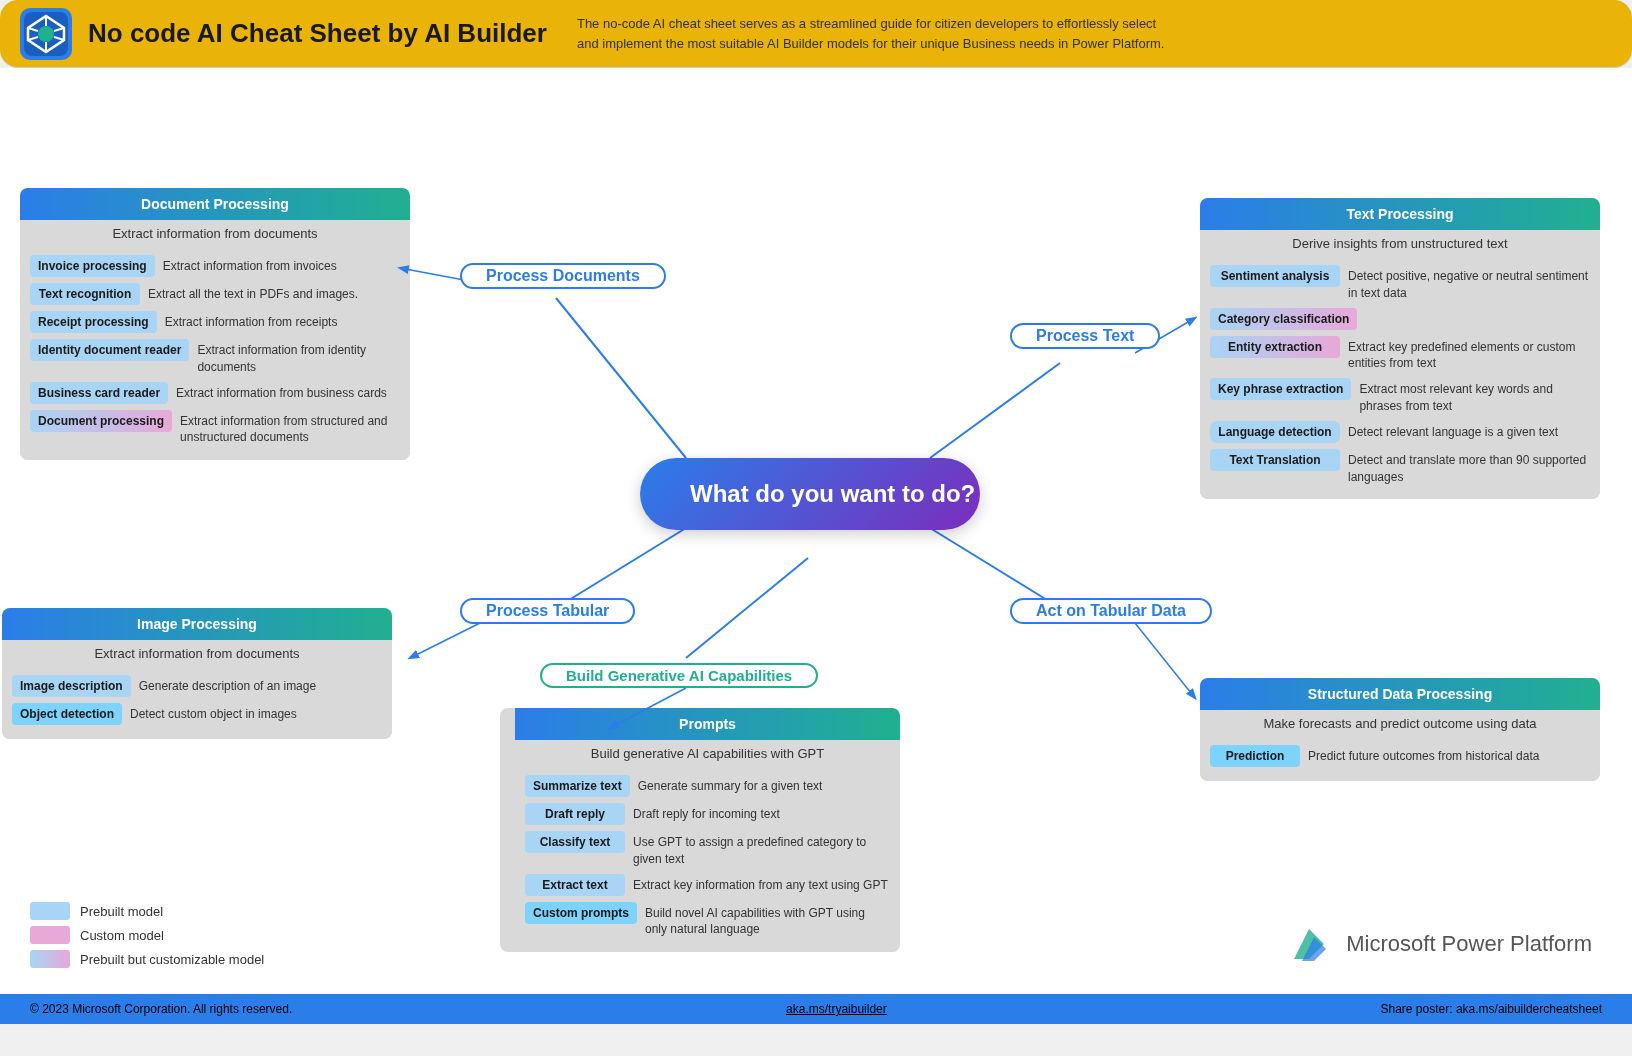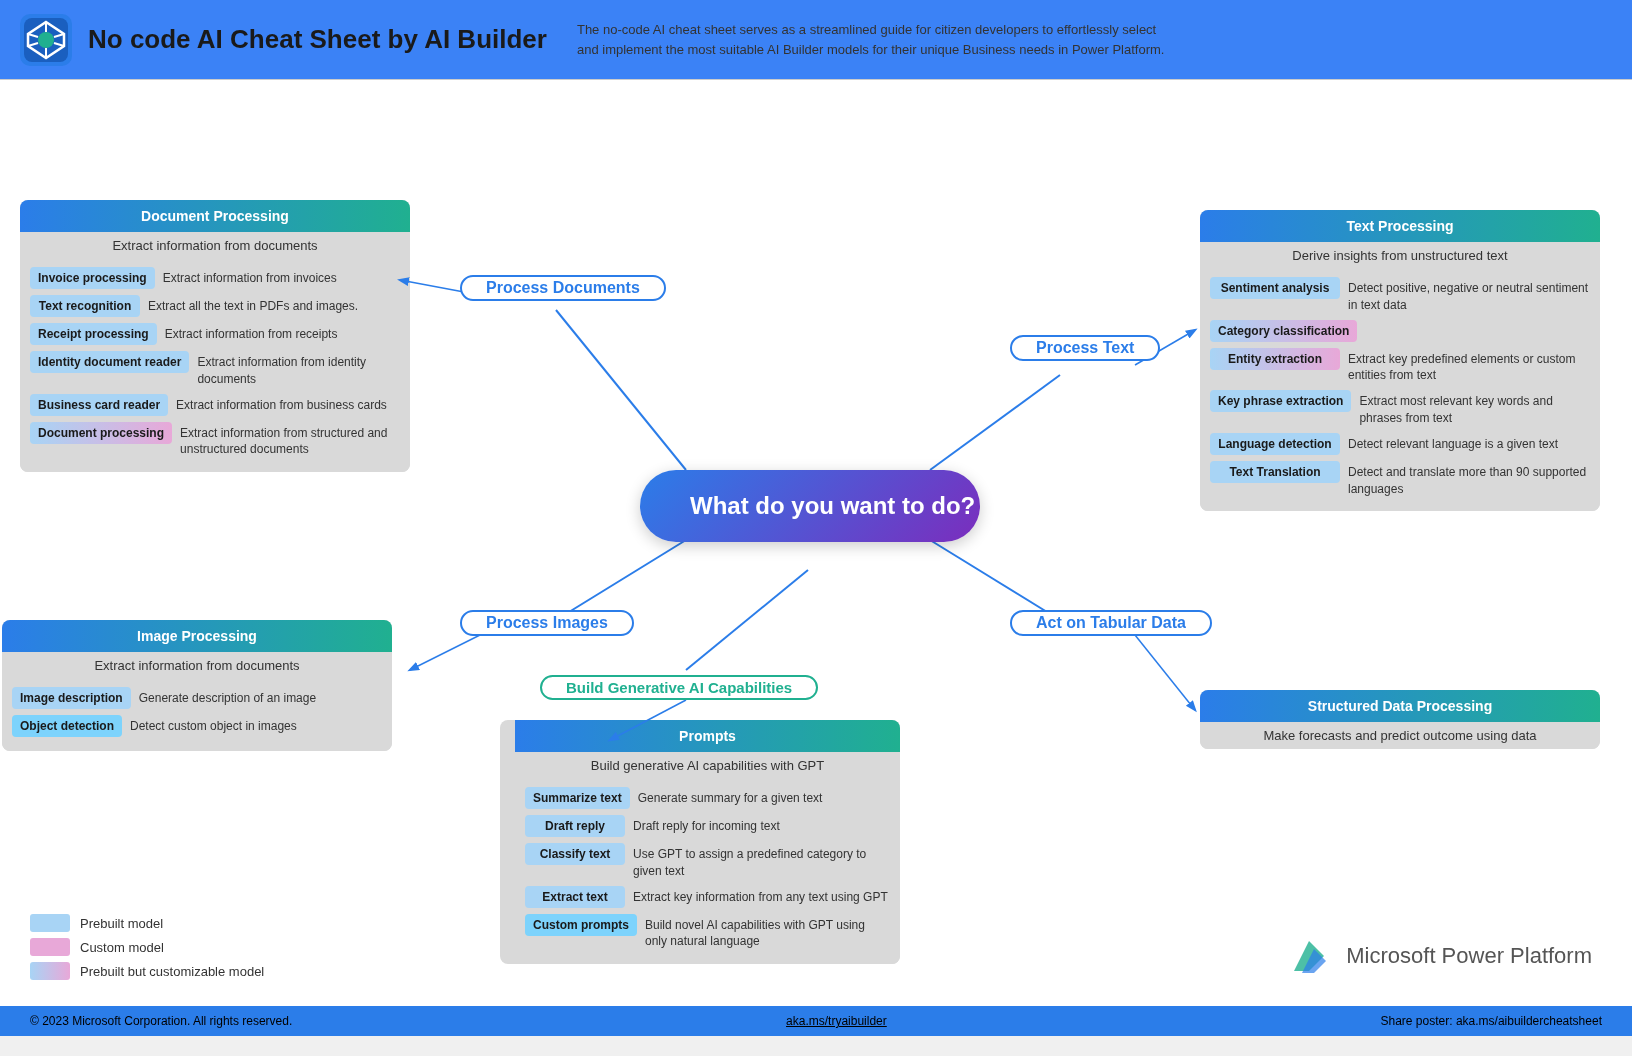--- a/index.html
+++ b/index.html
@@ -7,26 +7,27 @@
       font-family: 'Segoe UI', Arial, sans-serif;
       background: #f0f0f0;
       width: 1632px;
       height: 1056px;
       overflow: hidden;
       position: relative;
     }
 
     
     .header {
-      background: #3b82f6;
+      background: #eab308;
       display: flex;
       align-items: center;
       padding: 10px 20px;
-      height: 80px;
+      height: 68px;
       border-bottom: 1px solid #ccc;
+      border-radius: 18px;
     }
     .header-logo {
       width: 52px;
       height: 52px;
       margin-right: 16px;
       flex-shrink: 0;
     }
     .header-title {
       font-size: 26px;
       font-weight: 700;
@@ -261,21 +262,21 @@
 
   <div class="oval-btn" style="left:460px; top:195px;">
     <span>Process Documents</span>
   </div>
 
   <div class="oval-btn" style="left:1010px; top:255px;">
     <span>Process Text</span>
   </div>
 
   <div class="oval-btn" style="left:460px; top:530px;">
-    <span>Process Images</span>
+    <span>Process Tabular</span>
   </div>
 
   <div class="oval-btn" style="left:1010px; top:530px;">
     <span>Act on Tabular Data</span>
   </div>
 
   <div class="oval-btn" style="left:540px; top:595px; border-color:#20b090; color:#20b090; font-size:15px;">
     <span>Build Generative AI Capabilities</span>
   </div>
 
@@ -350,36 +351,42 @@
       </div>
       <div class="item-row">
         <div class="item-label label-gradient" style="min-width:130px;">Entity extraction</div>
         <div class="item-desc">Extract key predefined elements or custom entities from text</div>
       </div>
       <div class="item-row">
         <div class="item-label label-blue" style="min-width:130px;">Key phrase extraction</div>
         <div class="item-desc">Extract most relevant key words and phrases from text</div>
       </div>
       <div class="item-row">
-        <div class="item-label label-blue" style="min-width:130px;">Language detection</div>
+        <div class="item-label label-blue" style="min-width:130px;border-radius:7px;">Language detection</div>
         <div class="item-desc">Detect relevant language is a given text</div>
       </div>
       <div class="item-row">
         <div class="item-label label-blue" style="min-width:130px;">Text Translation</div>
         <div class="item-desc">Detect and translate more than 90 supported languages</div>
       </div>
     </div>
   </div>
 
   <div class="section-box" style="left:1200px; top:610px; width:400px;">
     <div class="section-header hdr-blue-green">
       <span>Structured Data Processing</span>
     </div>
     <div class="section-subtitle">
       <span>Make forecasts and predict outcome using data</span>
+    </div>
+    <div class="section-body">
+      <div class="item-row">
+        <div class="item-label label-pink" style="min-width:90px;">Prediction</div>
+        <div class="item-desc">Predict future outcomes from historical data</div>
+      </div>
     </div>
   </div>
 
   <div class="section-box" style="left:500px; top:640px; width:400px;padding-left:15px;">
     <div class="section-header hdr-blue-green">
       <span>Prompts</span>
     </div>
     <div class="section-subtitle">
       <span>Build generative AI capabilities with GPT</span>
     </div>

